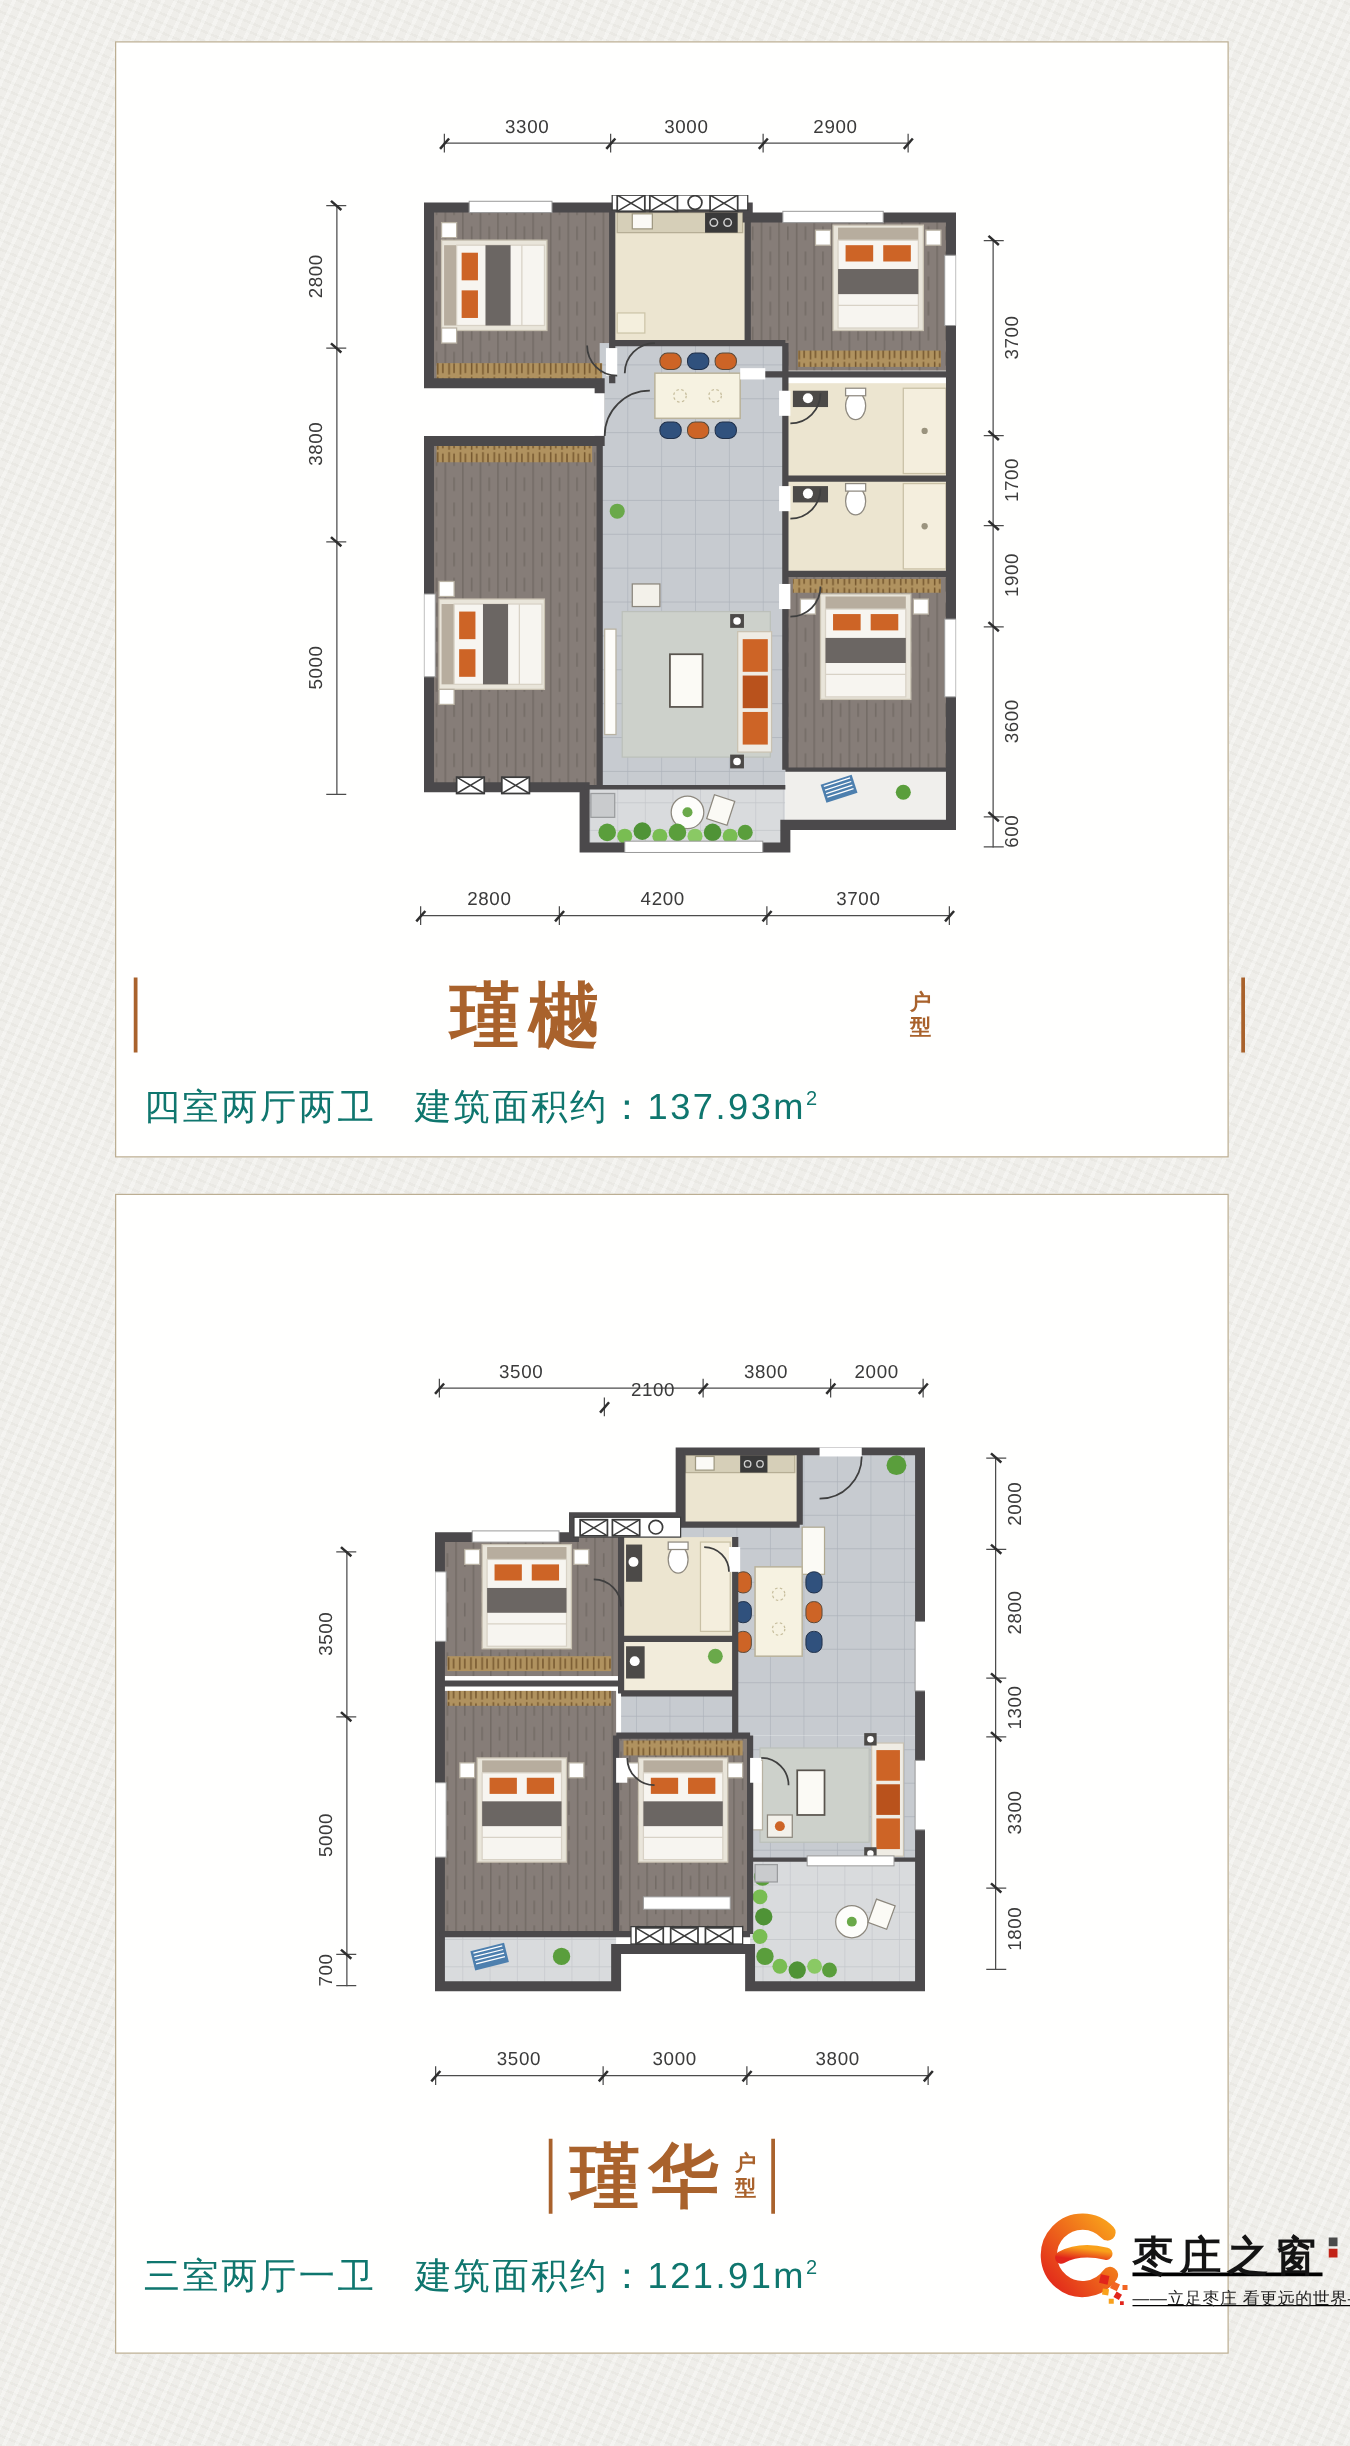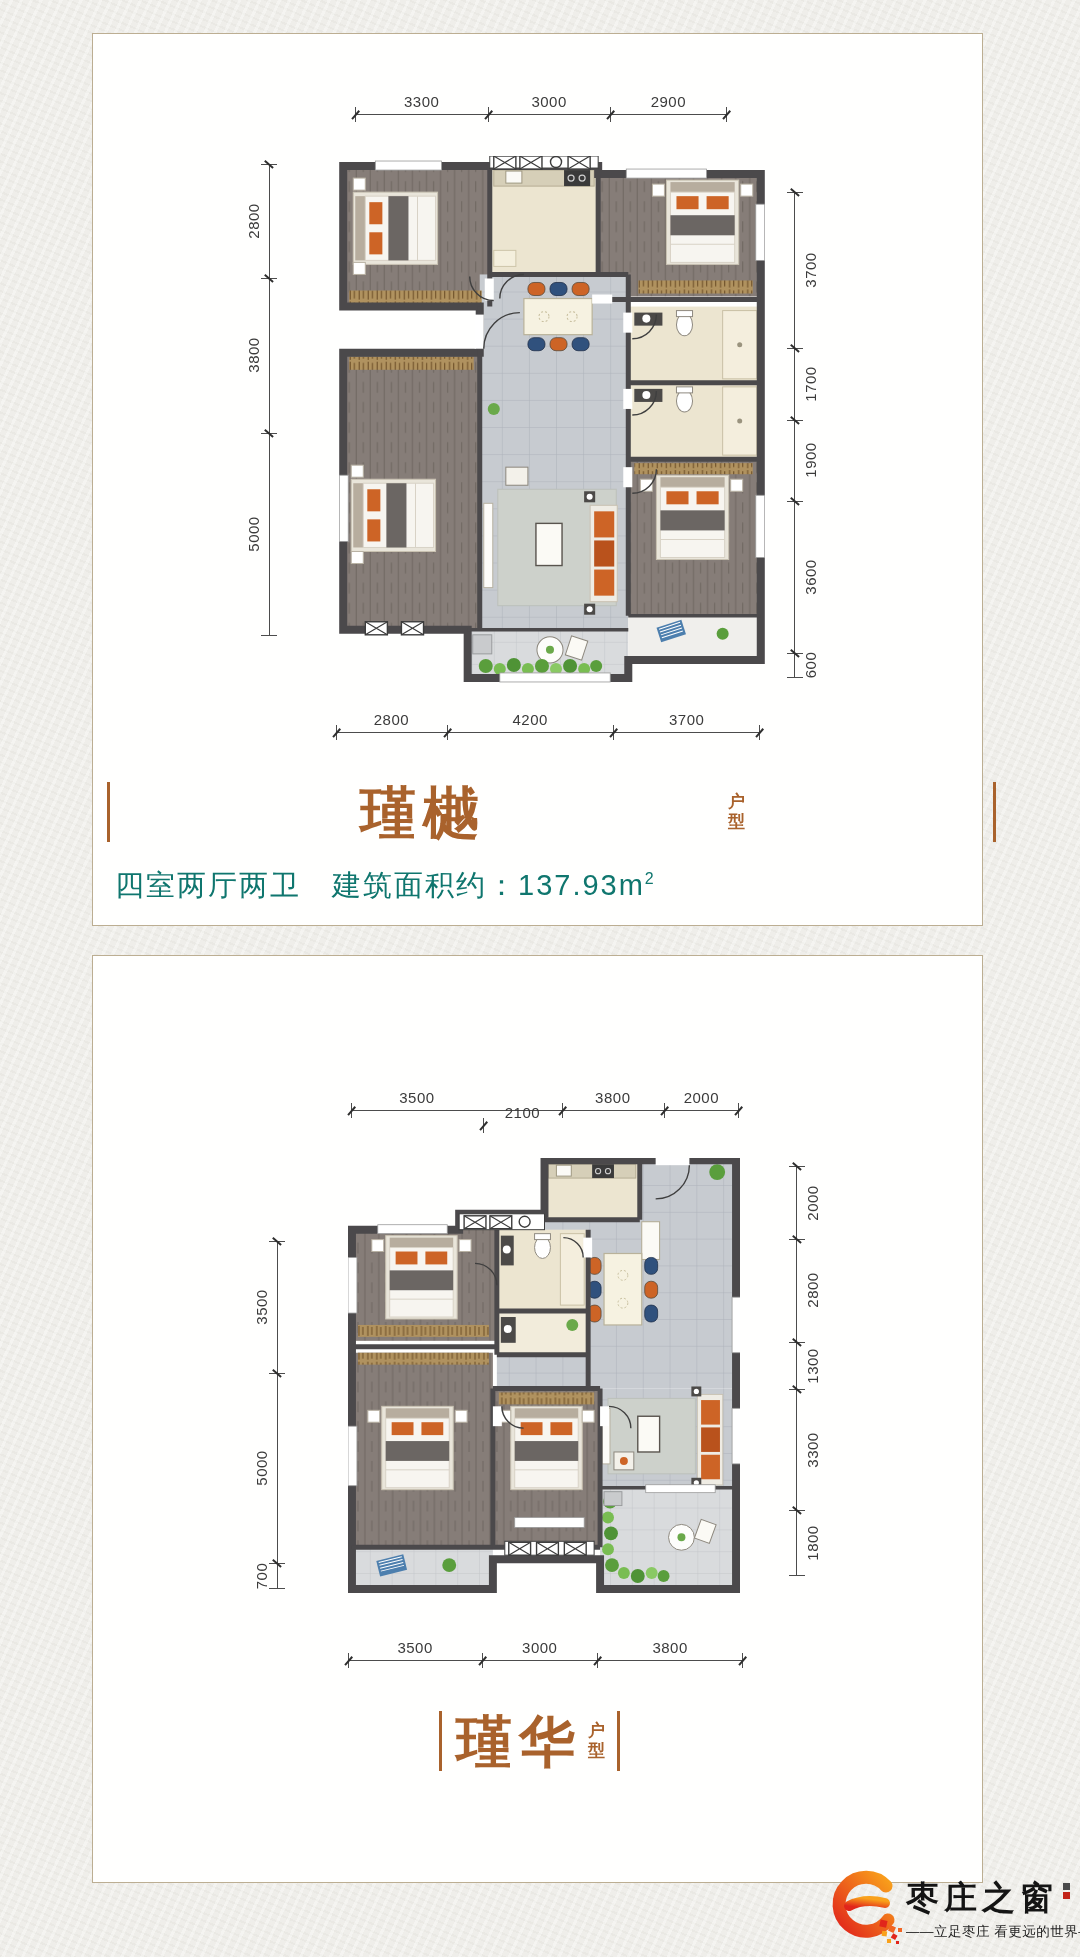--- a/index.html
+++ b/index.html
@@ -49,21 +49,21 @@
   .title-row{position:absolute;left:0;right:0;display:flex;justify-content:center;align-items:center;}
   .tbar{width:3px;height:60px;background:#a9622c;}
   .title-main{font-family:"DejaVu Serif",serif;font-weight:bold;font-size:56px;line-height:1;
               color:#a9622c;letter-spacing:7px;margin:0 6px 0 14px;}
   .title-suffix{display:flex;flex-direction:column;justify-content:center;font-size:17px;line-height:1.2;
                 color:#a9622c;margin-right:12px;font-weight:bold;}
   .subtitle{position:absolute;left:0;right:0;text-align:left;font-size:29px;color:#0f766e;letter-spacing:2px;margin-left:22px;}
   .subtitle sup{font-size:16px;}
 
   
-  .brand{position:absolute;left:824px;top:1868px;width:256px;display:flex;align-items:center;}
+  .brand{position:absolute;left:824px;top:1768px;width:256px;display:flex;align-items:flex-end;text-decoration:underline;}
   .brand-logo{width:80px;height:80px;flex:0 0 auto;}
   .brand-col{padding-top:6px;margin-left:2px;}
   .brand-name-row{display:flex;align-items:flex-start;}
   .brand-name{font-family:"DejaVu Serif",serif;font-weight:bold;font-size:33px;line-height:1;
               color:#141414;letter-spacing:5px;white-space:nowrap;}
   .seal{margin-left:5px;display:flex;flex-direction:column;gap:2px;padding-top:2px;}
   .seal i{display:block;width:7px;height:7px;background:#4a4a4a;}
   .seal i.red{background:#c22317;}
   .brand-tagline{margin-top:9px;font-size:13.5px;color:#1d1d1d;letter-spacing:.5px;white-space:nowrap;}
 </style>
@@ -529,20 +529,23 @@
 
     <div class="title-row" style="top:755px;transform:translateX(-8px);text-align:center;">
       <span class="tbar"></span>
       <span class="title-main">瑾华</span>
       <span class="title-suffix">
         <span>户</span>
         <span>型</span>
       </span>
       <span class="tbar"></span>
     </div>
+    <div class="subtitle" style="top:845px;">
+      <span>三室两厅一卫　建筑面积约：121.91m</span><sup>2</sup>
+    </div>
   </section>
 
   <div class="brand">
     <div class="brand-logo">
       <svg viewBox="0 0 80 80">
         <path d="M62,18 A27,27 0 1 0 64,52" fill="none" stroke="url(#egrad)" stroke-width="13" stroke-linecap="round"></path>
         <path d="M25,38 Q40,30 61,35" fill="none" stroke="url(#egrad)" stroke-width="10" stroke-linecap="round"></path>
         <g>
           <rect x="56" y="52" width="7" height="7" fill="#e1251b" transform="rotate(12 59 55)"></rect>
           <rect x="65" y="58" width="6" height="6" fill="#f26522" transform="rotate(25 68 61)"></rect>

